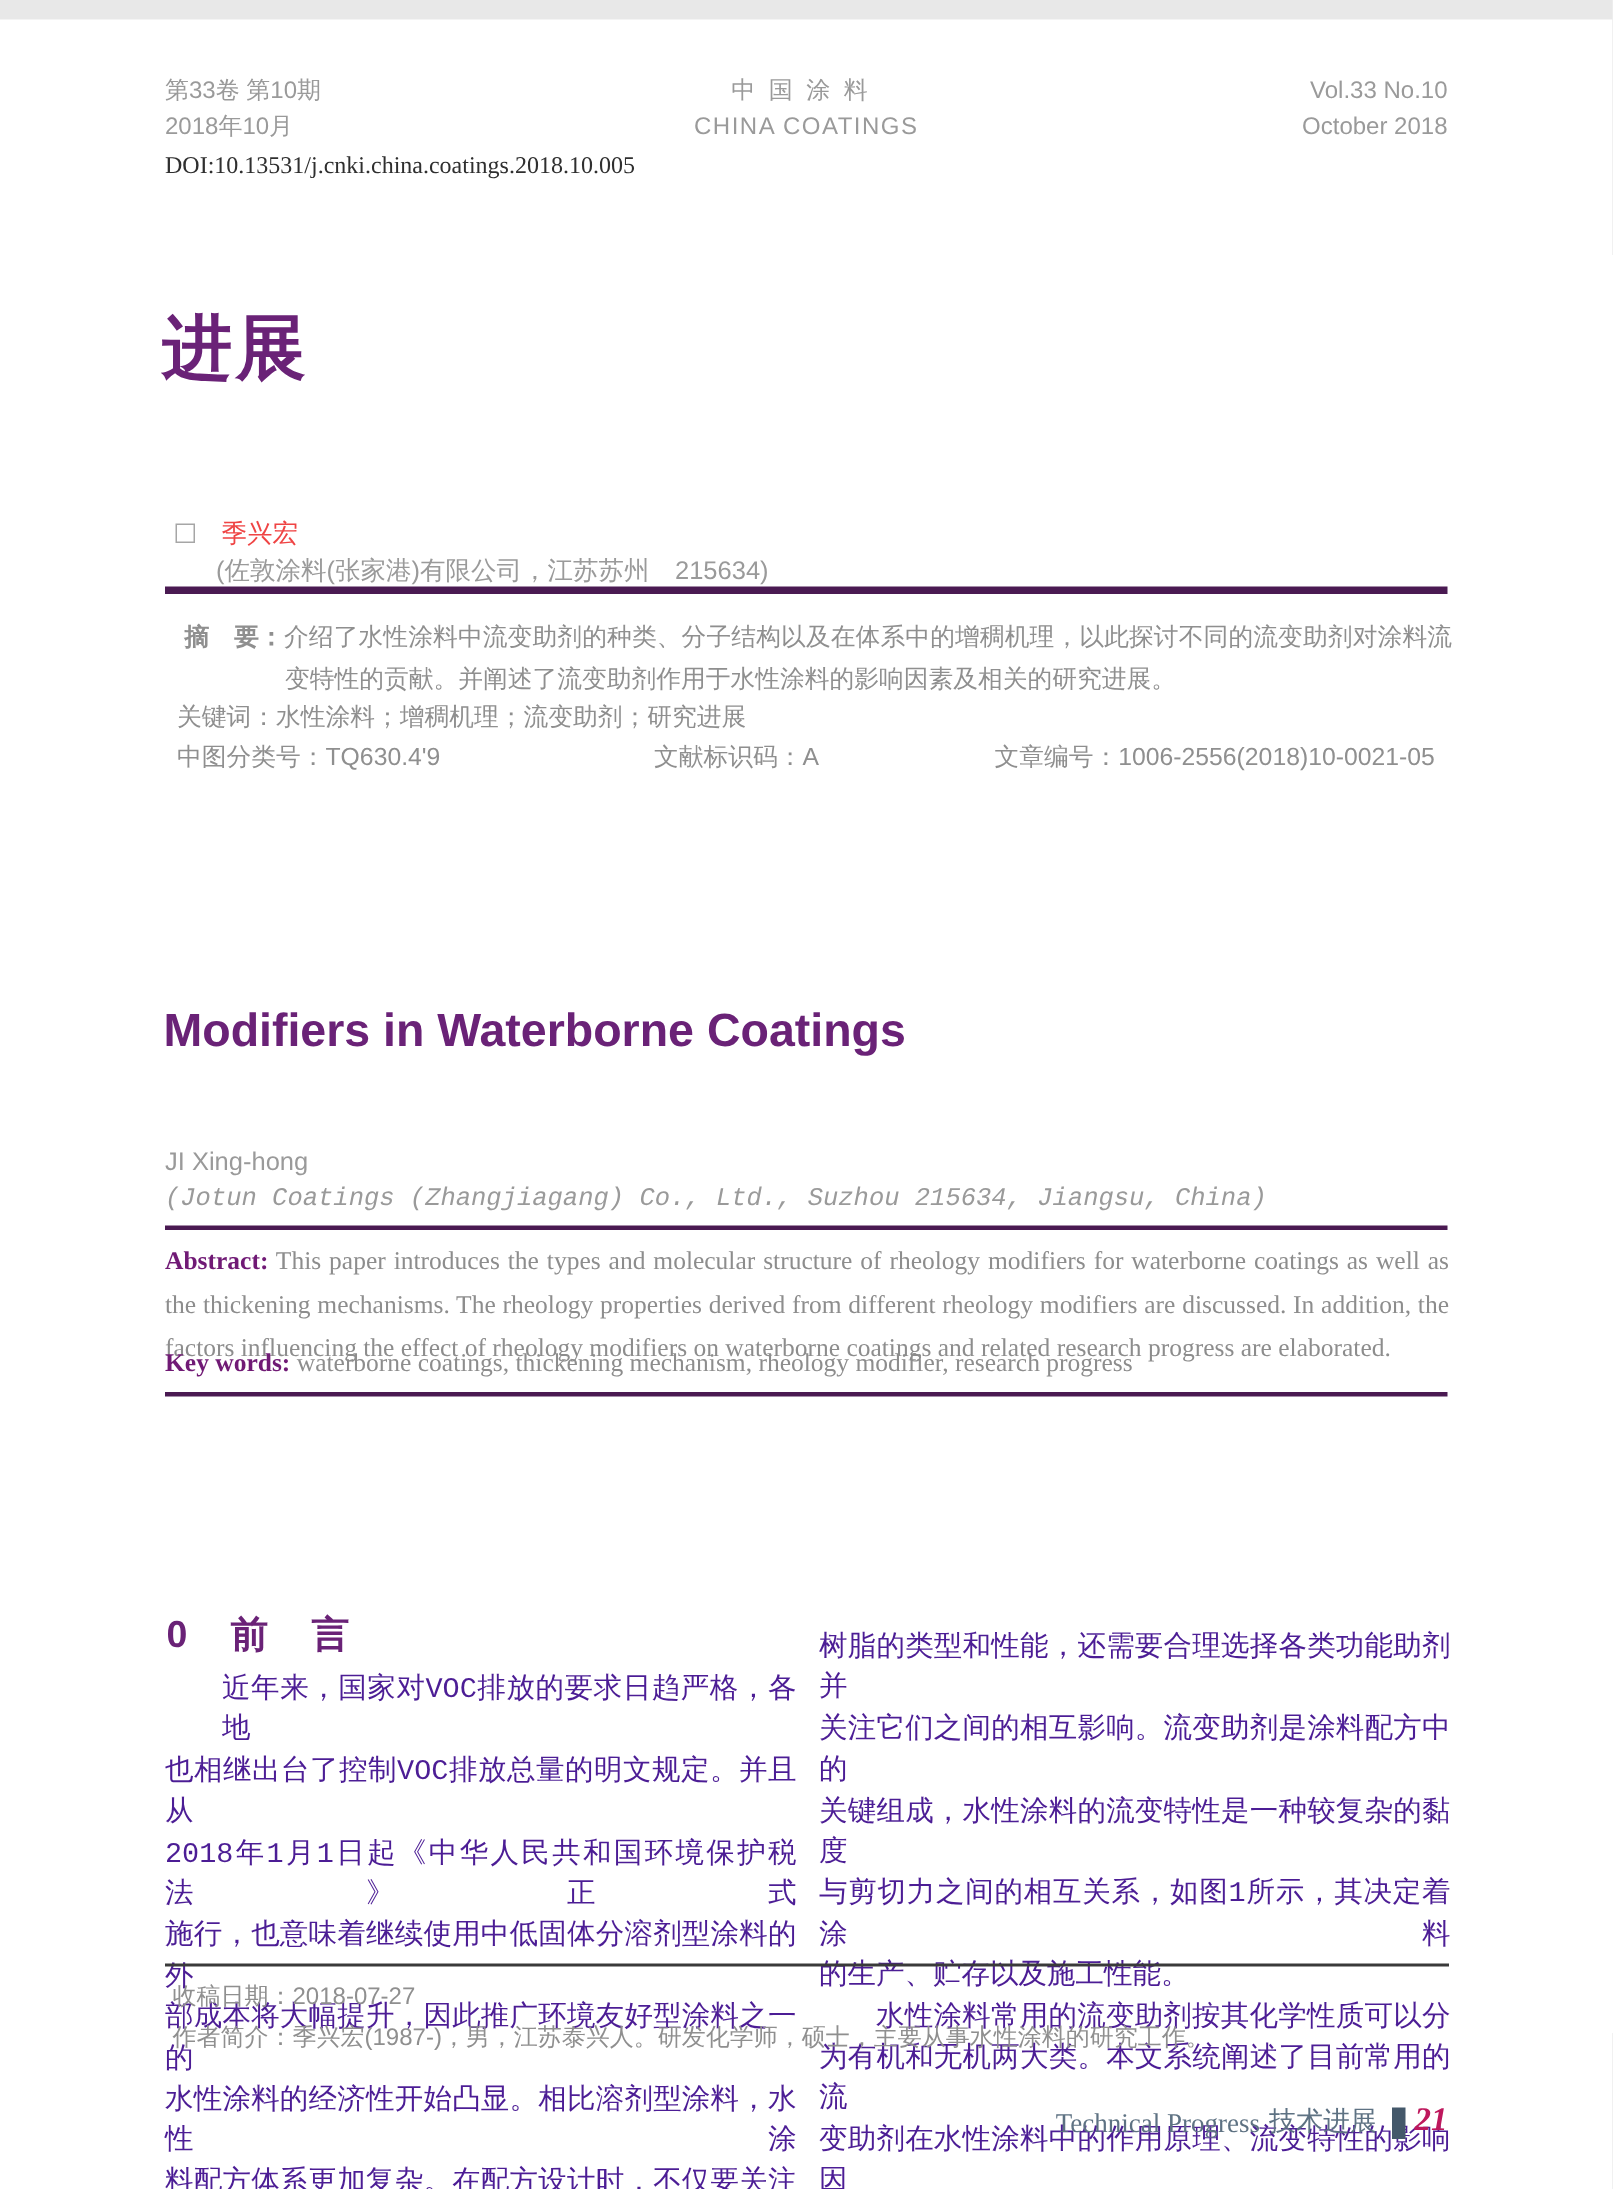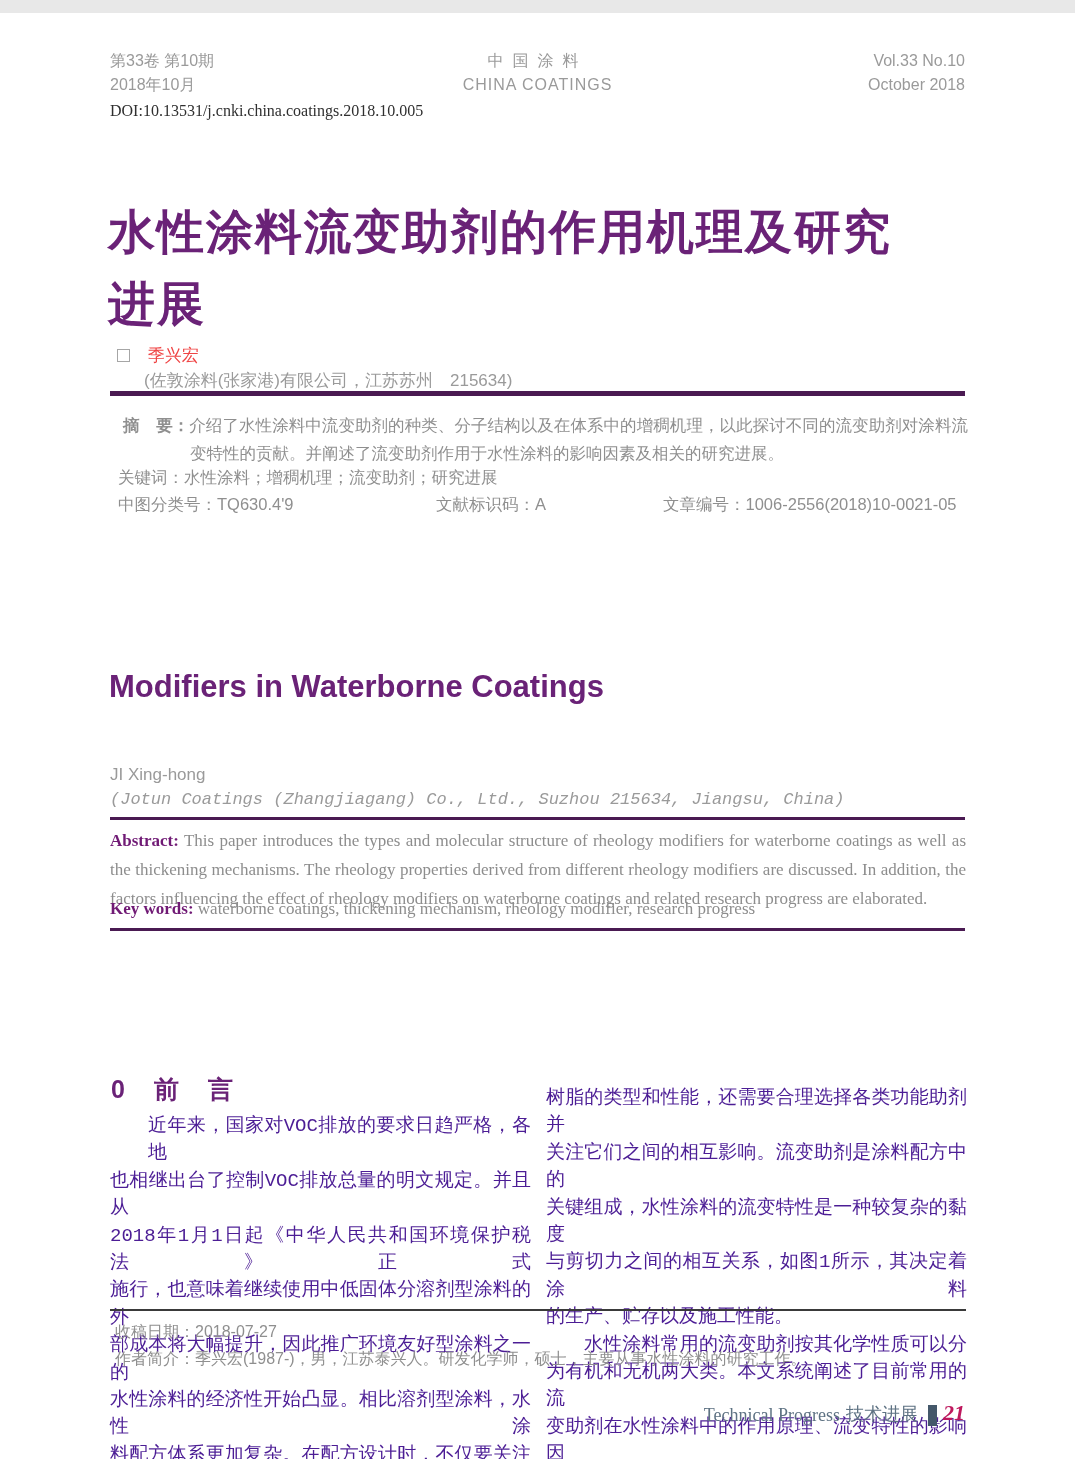--- a/index.html
+++ b/index.html
@@ -115,21 +115,20 @@
     <div class="cn">中国涂料</div>
     <div class="en">CHINA COATINGS</div>
   </div>
   <div class="hdr hdr-right">
     <div>Vol.33 No.10</div>
     <div>October 2018</div>
   </div>
   <div class="doi">DOI:10.13531/j.cnki.china.coatings.2018.10.005</div>
 
   <h1 class="title-cn">
-    <div>水性涂料流变助剂的作用机理及研究</div>
     <div>进展</div>
   </h1>
 
   <div class="author-row">
     <span class="author-marker"></span>
     <span>季兴宏</span>
   </div>
   <div class="affil-cn">(佐敦涂料(张家港)有限公司，江苏苏州　215634)</div>
 
   <div class="rule-thick"></div>

